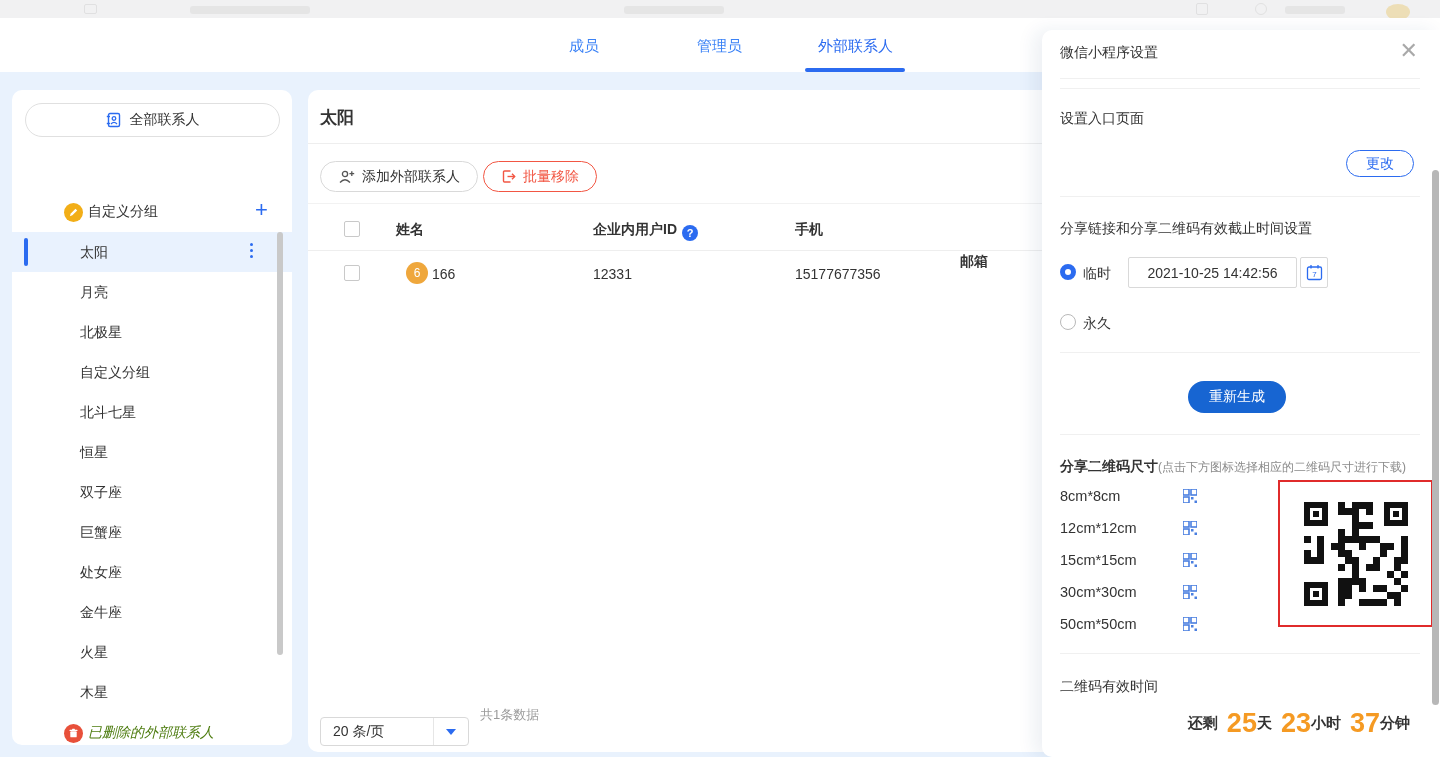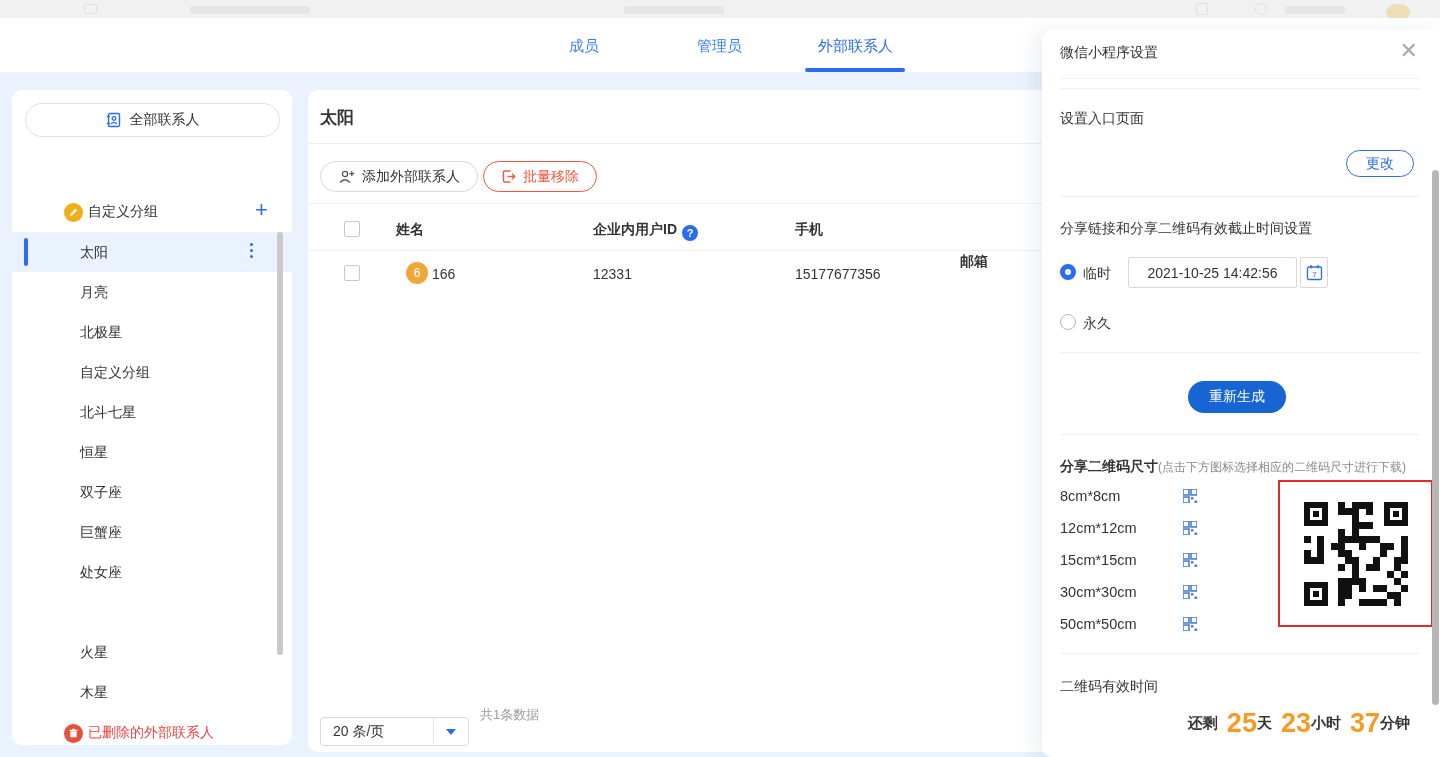--- a/index.html
+++ b/index.html
@@ -25,21 +25,21 @@
   .g-row { position:absolute; left:0; width:100%; height:40px; display:flex; align-items:center; font-size:14px; color:#333; }
   .g-ico { position:absolute; left:52px; width:19px; height:19px; border-radius:50%; display:flex; align-items:center; justify-content:center; }
   .g-label { position:absolute; left:76px; }
   .plus { position:absolute; left:243px; top:7px; font-size:22px; color:#2b6bf0; font-weight:400; cursor:pointer; line-height:1; }
   .s-item { position:absolute; left:0; width:100%; height:40px; line-height:40px; padding-left:68px; font-size:14px; color:#333; cursor:pointer; }
   .s-item.selected { background:#e9f2fe; }
   .sel-bar { position:absolute; left:12px; top:6px; width:4px; height:28px; background:#2b6bf0; border-radius:2px; }
   .kebab { position:absolute; left:238px; top:11px; display:flex; flex-direction:column; gap:3px; cursor:pointer; }
   .kebab i { width:3px; height:3px; border-radius:50%; background:#2b6bf0; }
   .side-scroll { position:absolute; right:9px; top:142px; width:6px; height:423px; background:#c9c9c9; border-radius:3px; }
-  .deleted-row { position:absolute; left:0; top:623px; width:100%; height:40px; display:flex; align-items:center; font-size:14px; color:#ef4444; cursor:pointer; }
+  .deleted-row { position:absolute; left:0; top:623px; width:100%; height:40px; display:flex; align-items:center; font-size:14px; color:#4d7c0f; cursor:pointer;font-style:italic; }
 
   
   .main { left:308px; top:90px; width:748px; height:662px; background:#fff; border-radius:10px; }
   .m-title { position:absolute; left:12px; top:16px; font-size:17px; font-weight:700; color:#333; }
   .hr { position:absolute; left:0; width:100%; height:1px; background:#eeeeee; }
   .pillbtn { position:absolute; top:71px; height:31px; border:1px solid #d9d9d9; border-radius:16px; background:#fff; display:flex; align-items:center; gap:7px; padding:0 17px; font-size:14px; color:#333; cursor:pointer; }
   .pillbtn.red { border-color:#f25643; color:#f25643; }
   .chk { position:absolute; width:16px; height:16px; border:1.5px solid #c9c9c9; border-radius:2px; background:#fff; cursor:pointer; }
   .th { position:absolute; font-size:14px; font-weight:700; color:#333; }
   .td { position:absolute; font-size:14px; color:#333; }
@@ -137,20 +137,21 @@
       </span>
   </div>
   <div class="s-item" style="top:182px;"><span>月亮</span></div>
   <div class="s-item" style="top:222px;"><span>北极星</span></div>
   <div class="s-item" style="top:262px;"><span>自定义分组</span></div>
   <div class="s-item" style="top:302px;"><span>北斗七星</span></div>
   <div class="s-item" style="top:342px;"><span>恒星</span></div>
   <div class="s-item" style="top:382px;"><span>双子座</span></div>
   <div class="s-item" style="top:422px;"><span>巨蟹座</span></div>
   <div class="s-item" style="top:462px;"><span>处女座</span></div>
+  <div class="s-item" style="top:502px;"><span>金牛座</span></div>
   <div class="s-item" style="top:542px;"><span>火星</span></div>
   <div class="s-item" style="top:582px;"><span>木星</span></div>
 
   <div class="deleted-row">
     <span class="g-ico" style="background:#e8503a;">
       <svg width="11" height="11" viewBox="0 0 12 12">
           <rect x="2.5" y="3.6" width="7" height="6.6" rx="1" fill="#fff"></rect>
           <rect x="1.6" y="2" width="8.8" height="1.3" rx="0.6" fill="#fff"></rect>
           <rect x="4.4" y="0.8" width="3.2" height="1.4" rx="0.5" fill="#fff"></rect>
         </svg>

